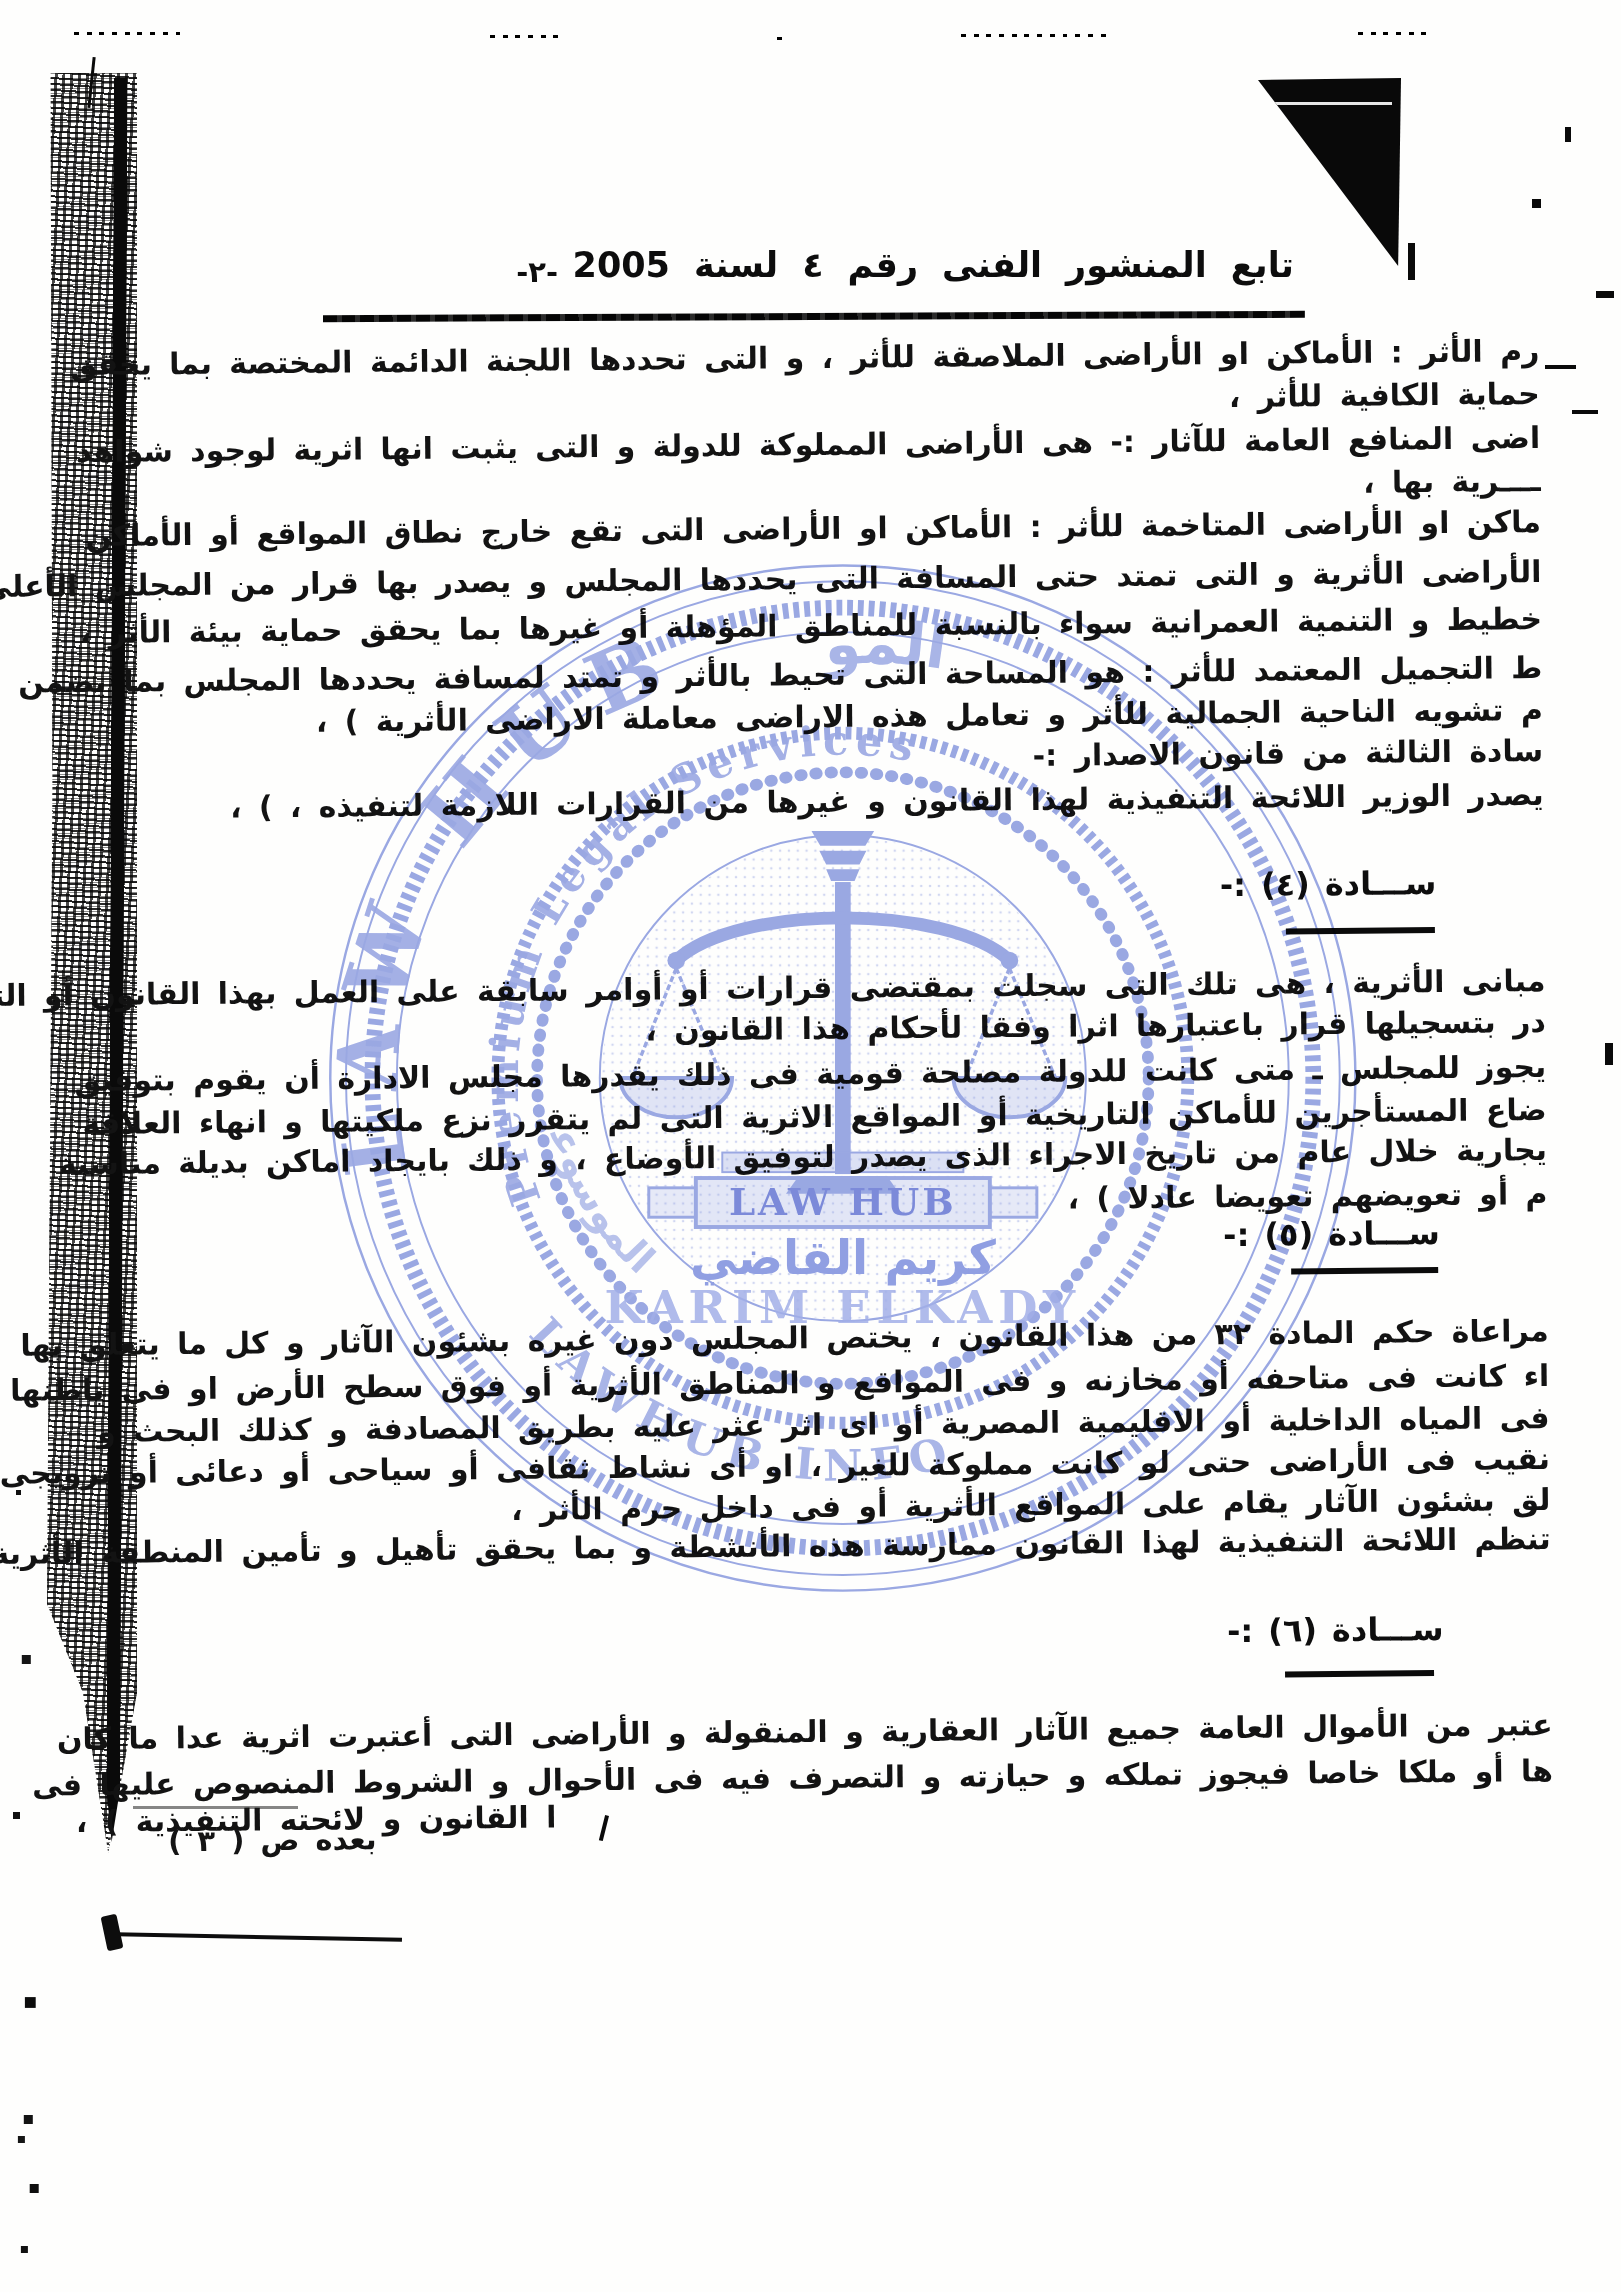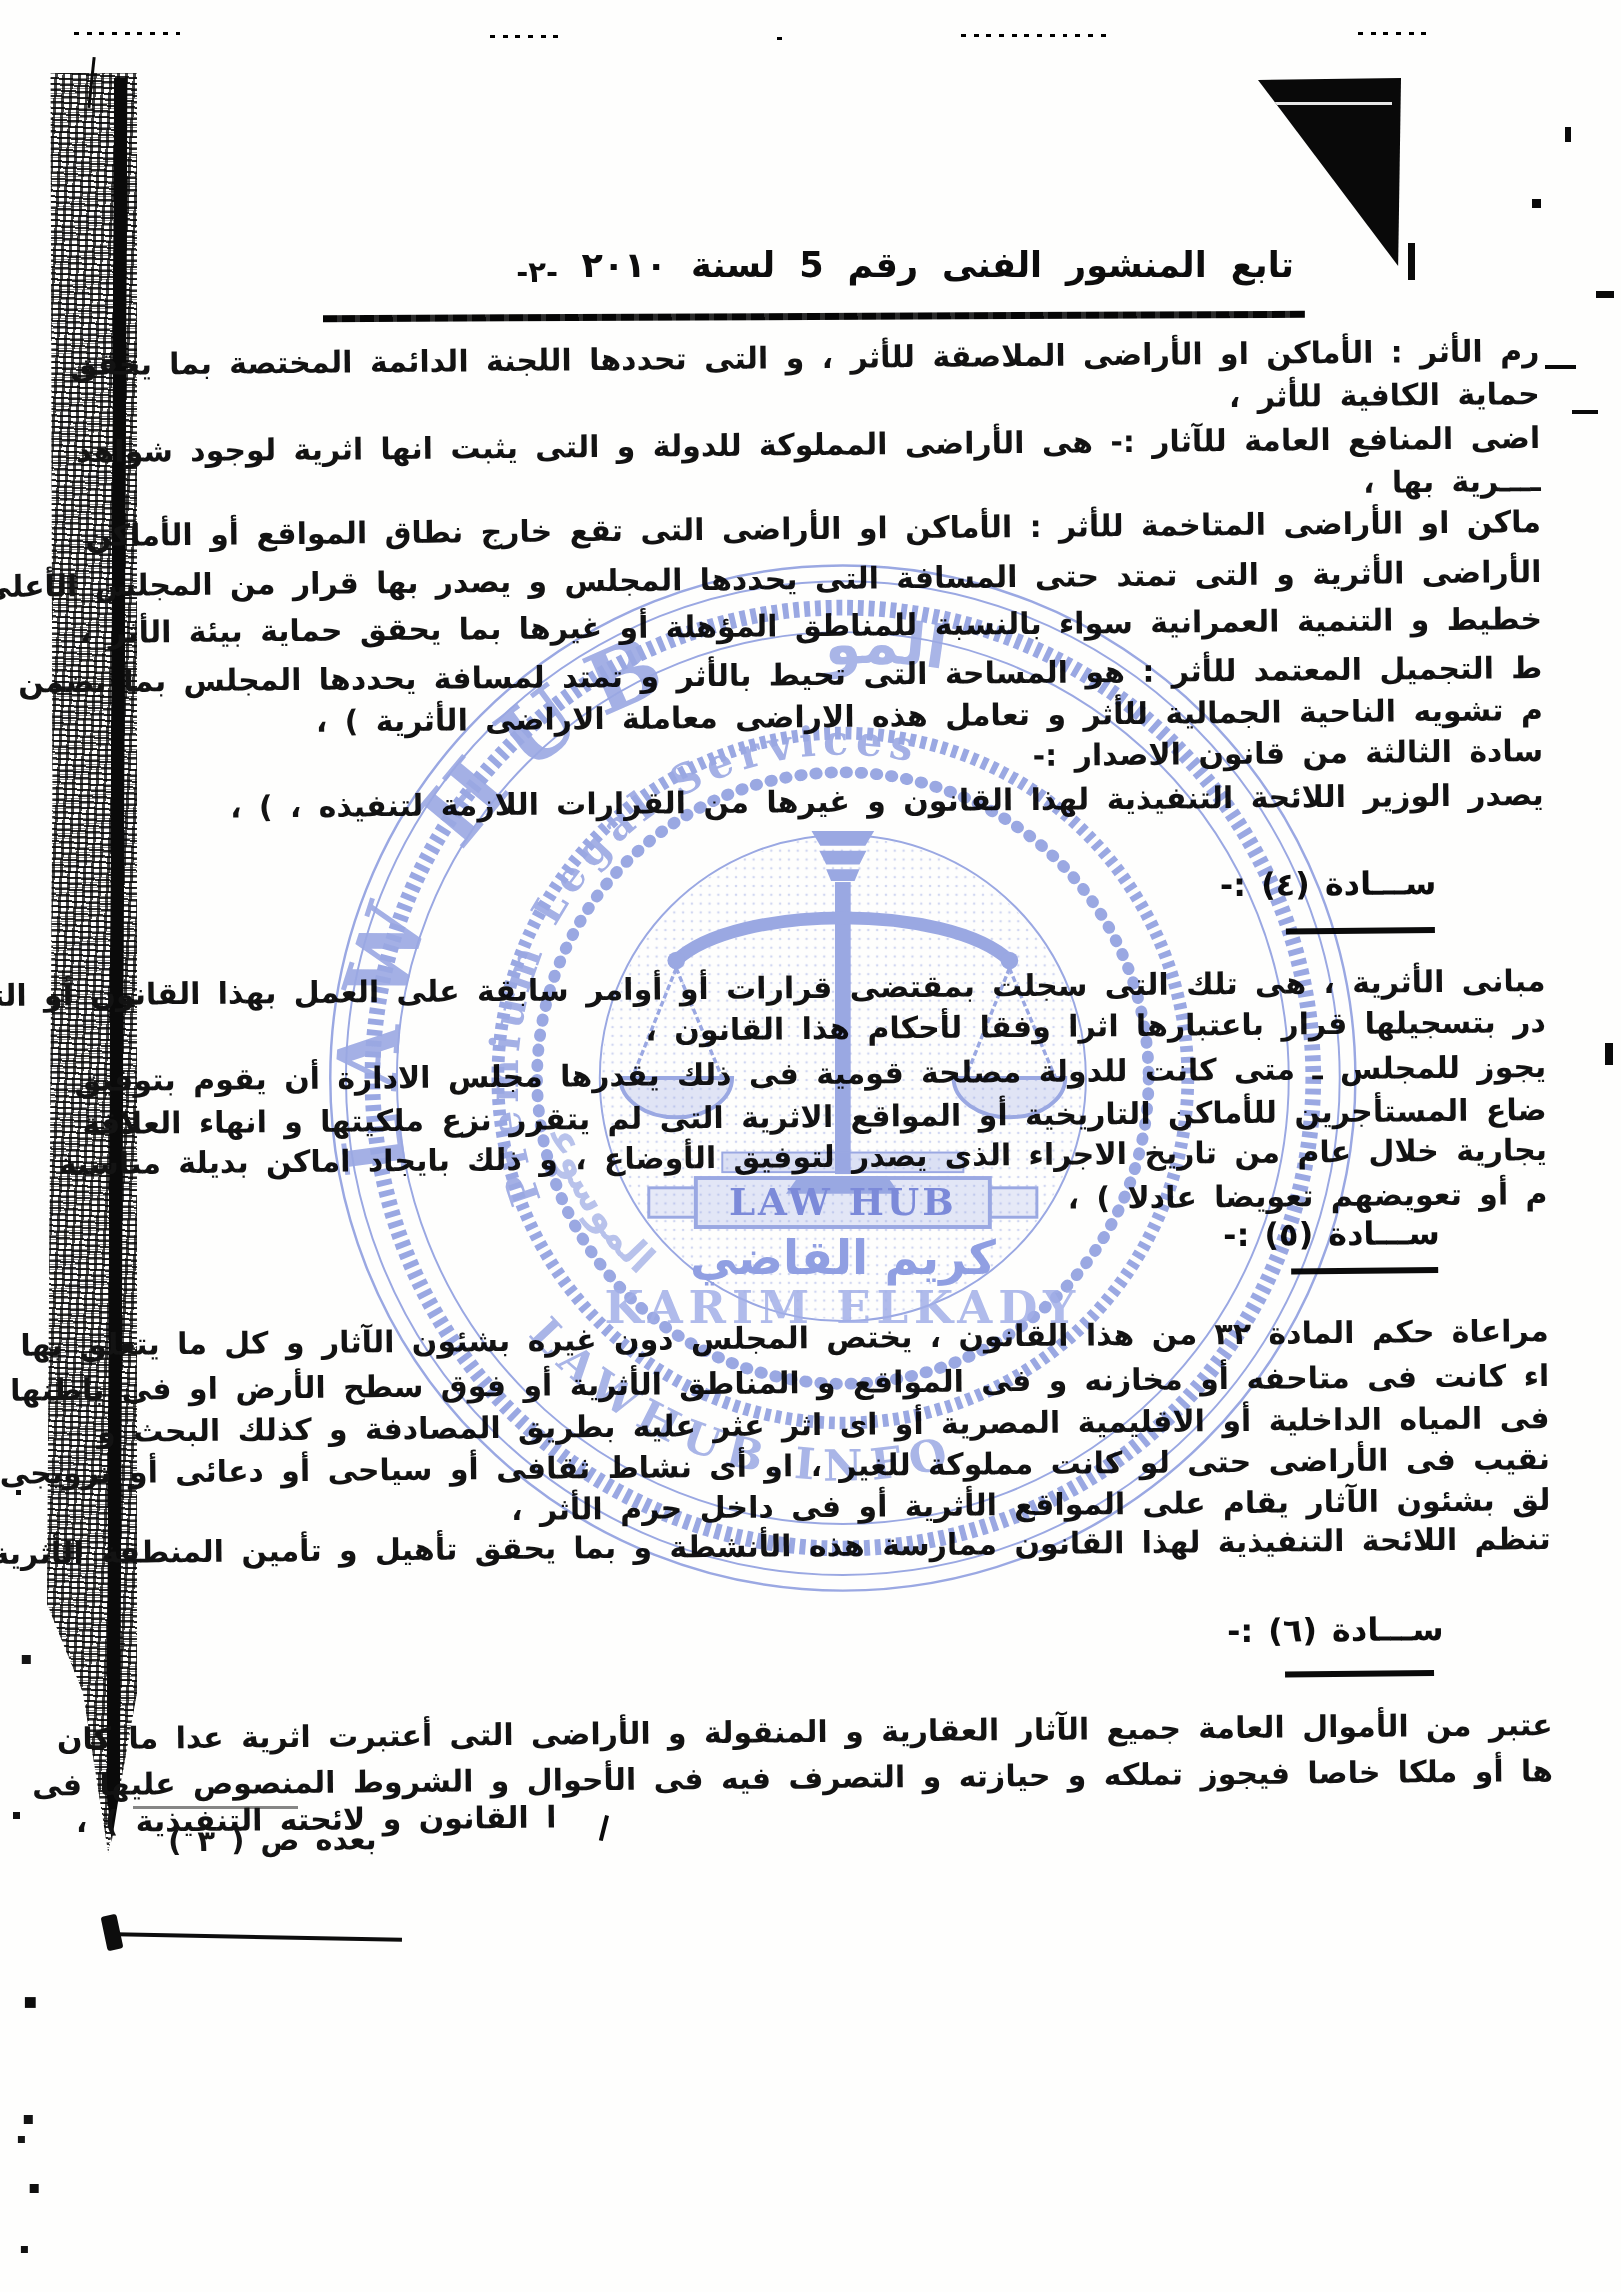--- a/index.html
+++ b/index.html
@@ -92,21 +92,21 @@
   <div class="speck" style="left:1408px;top:243px;width:6.9px;height:37px;"></div>
   <div class="speck" style="left:1545px;top:365px;width:31px;height:3.9px;"></div>
   <div class="speck" style="left:1572px;top:410px;width:25.5px;height:3.9px;"></div>
   <div class="speck" style="left:1605px;top:1043px;width:7.8px;height:21.6px;"></div>
   <div class="speck" style="left:602px;top:1815px;width:3.9px;height:25.5px;transform:rotate(14deg);"></div>
   <div class="dotscol"></div>
   <div class="bl-line"></div>
   <div class="bl-blob"></div>
   <div class="bl-line2"></div>
 
-  <div class="hdr-title">تابع المنشور الفنى رقم 5 لسنة ٢٠١٠</div>
+  <div class="hdr-title">تابع المنشور الفنى رقم ٤ لسنة 2005</div>
   <div class="hdr-page">-٢-</div>
   <div class="hdr-rule"></div>
 
   <div class="textlayer">
     <div class="tl" style="top:333px">رم الأثر : الأماكن او الأراضى الملاصقة للأثر ، و التى تحددها اللجنة الدائمة المختصة بما يحقق</div>
     <div class="tl" style="top:376px">حماية الكافية للأثر ،</div>
     <div class="tl" style="top:420px">اضى المنافع العامة للآثار :- هى الأراضى المملوكة للدولة و التى يثبت انها اثرية لوجود شواهد</div>
     <div class="tl" style="top:463px">ــــرية بها ،</div>
     <div class="tl" style="top:504px">ماكن او الأراضى المتاخمة للأثر : الأماكن او الأراضى التى تقع خارج نطاق المواقع أو الأماكن</div>
     <div class="tl" style="top:554px">الأراضى الأثرية و التى تمتد حتى المسافة التى يحددها المجلس و يصدر بها قرار من المجلس الأعلى</div>

